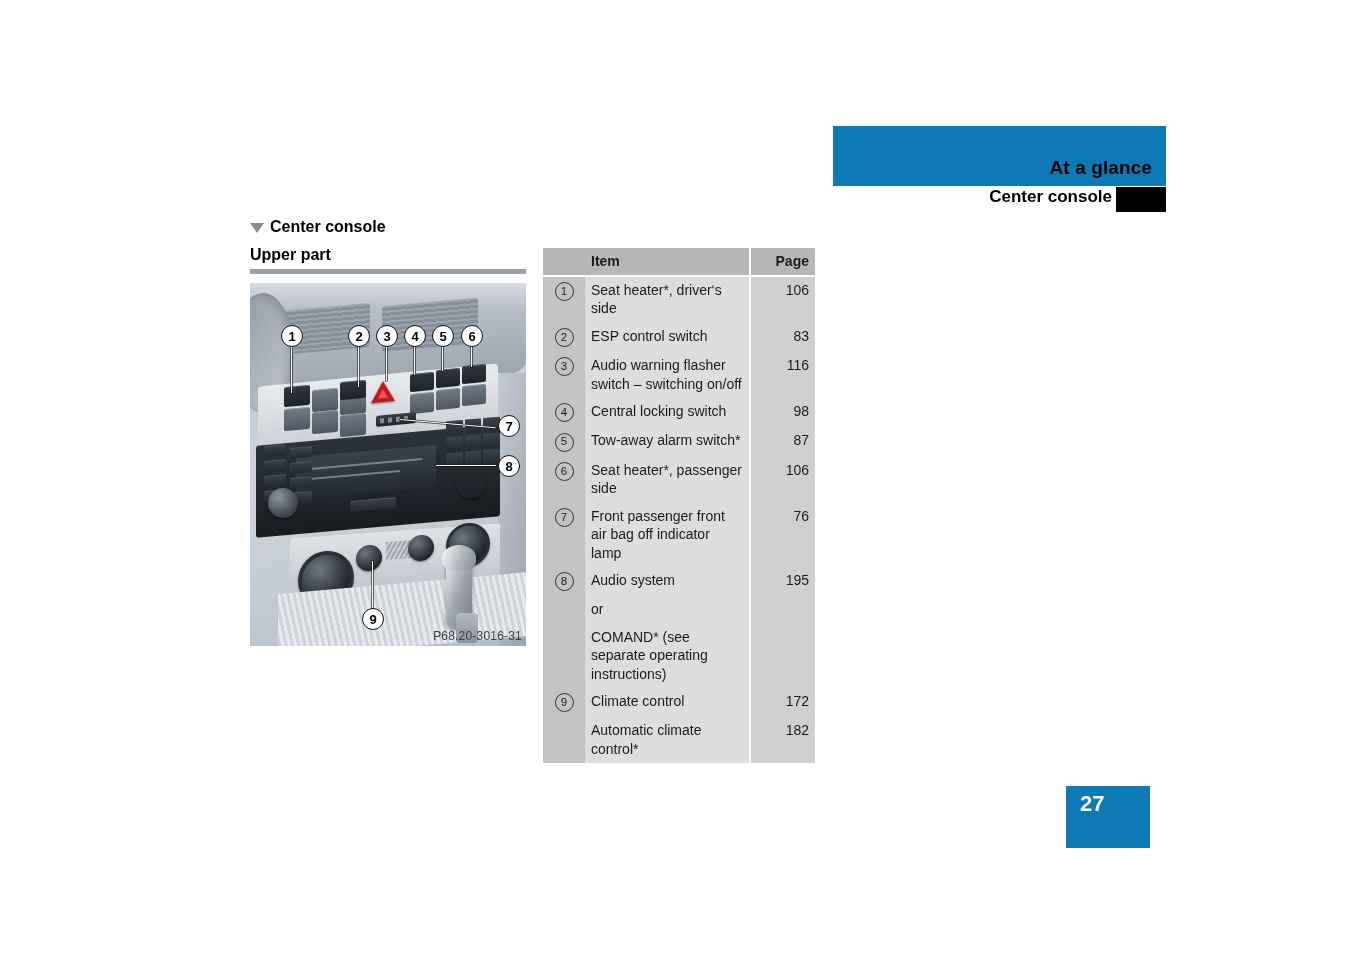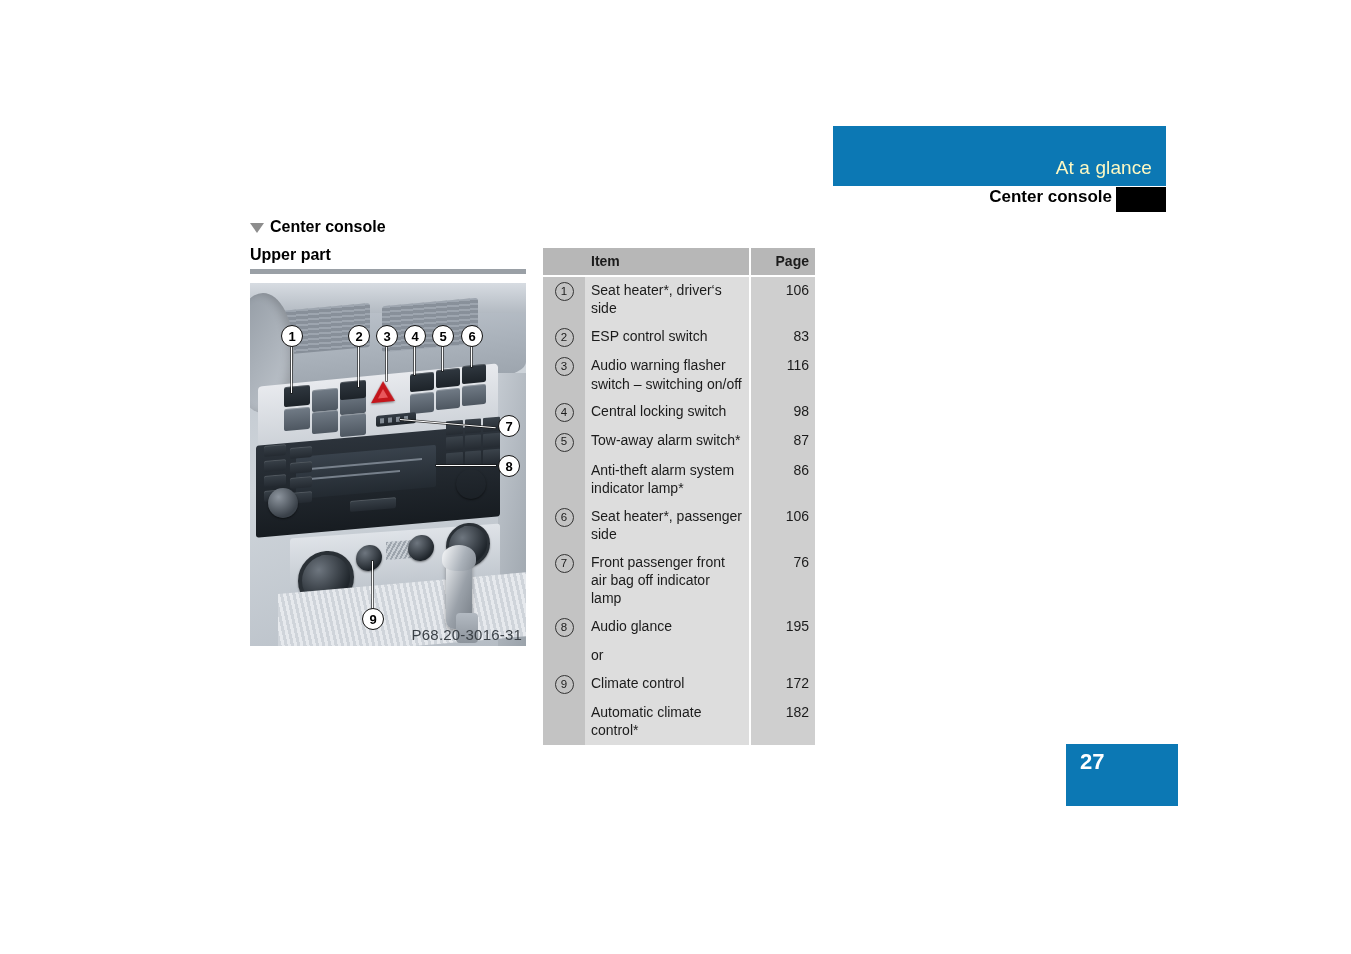--- a/index.html
+++ b/index.html
@@ -21,23 +21,23 @@
     left: 833px;
     top: 126px;
     width: 333px;
     height: 60px;
     background: #0c78b4;
   }
   #header-section-title {
     position: absolute;
     right: 14px;
     bottom: 7px;
-    color: #fef9c3;
+    color: #000000;
     font-size: 19px;
-    font-weight: normal;
+    font-weight: bold;
     letter-spacing: 0.1px;
     white-space: nowrap;
   }
   #header-subtitle-row {
     position: absolute;
     left: 833px;
     top: 187px;
     width: 333px;
     height: 25px;
   }
@@ -318,21 +318,21 @@
   .leader {
     position: absolute;
     background: #ffffff;
     box-shadow: 0 0 0 0.7px rgba(20,20,20,.85);
     z-index: 5;
   }
   #photo-caption {
     position: absolute;
     right: 4px;
     bottom: 3px;
-    font-size: 15px;
+    font-size: 12px;
     color: #3a4046;
     font-family: "Liberation Sans", sans-serif;
     letter-spacing: .2px;
     z-index: 7;
     margin-top: 18px;
   }
 
   
   #item-table {
     position: absolute;
@@ -389,22 +389,22 @@
     font-size: 11.5px;
     line-height: 1;
     color: #1b1b1b;
     margin-top: 1px;
   }
 
   
   #page-number-block {
     position: absolute;
     left: 1066px;
-    top: 744px;
-    width: 112px;
+    top: 786px;
+    width: 84px;
     height: 62px;
     background: #0c78b4;
   }
   #page-number {
     position: absolute;
     left: 14px;
     top: 5px;
     color: #ffffff;
     font-size: 22px;
     font-weight: bold;
@@ -557,45 +557,45 @@
         <td class="num-col"><span class="num-bubble">4</span></td>
         <td class="label-col">Central locking switch</td>
         <td class="page-col">98</td>
       </tr>
       <tr>
         <td class="num-col"><span class="num-bubble">5</span></td>
         <td class="label-col">Tow-away alarm switch*</td>
         <td class="page-col">87</td>
       </tr>
       <tr>
-        <td class="num-col"></td>
-        <td class="label-col">Anti-theft alarm system indicator lamp*</td>
-        <td class="page-col">86</td>
-      </tr>
-      <tr>
         <td class="num-col"><span class="num-bubble">6</span></td>
         <td class="label-col">Seat heater*, passenger side</td>
         <td class="page-col">106</td>
       </tr>
       <tr>
         <td class="num-col"><span class="num-bubble">7</span></td>
         <td class="label-col">Front passenger front air bag off indicator lamp</td>
         <td class="page-col">76</td>
       </tr>
       <tr>
         <td class="num-col"><span class="num-bubble">8</span></td>
-        <td class="label-col">Audio glance</td>
+        <td class="label-col">Audio system</td>
         <td class="page-col">195</td>
       </tr>
       <tr>
         <td class="num-col"></td>
         <td class="label-col">or</td>
         <td class="page-col"></td>
       </tr>
       <tr>
+        <td class="num-col"></td>
+        <td class="label-col">COMAND* (see separate operating instructions)</td>
+        <td class="page-col"></td>
+      </tr>
+      <tr>
         <td class="num-col"><span class="num-bubble">9</span></td>
         <td class="label-col">Climate control</td>
         <td class="page-col">172</td>
       </tr>
       <tr>
         <td class="num-col"></td>
         <td class="label-col">Automatic climate control*</td>
         <td class="page-col">182</td>
       </tr>
     </tbody>

